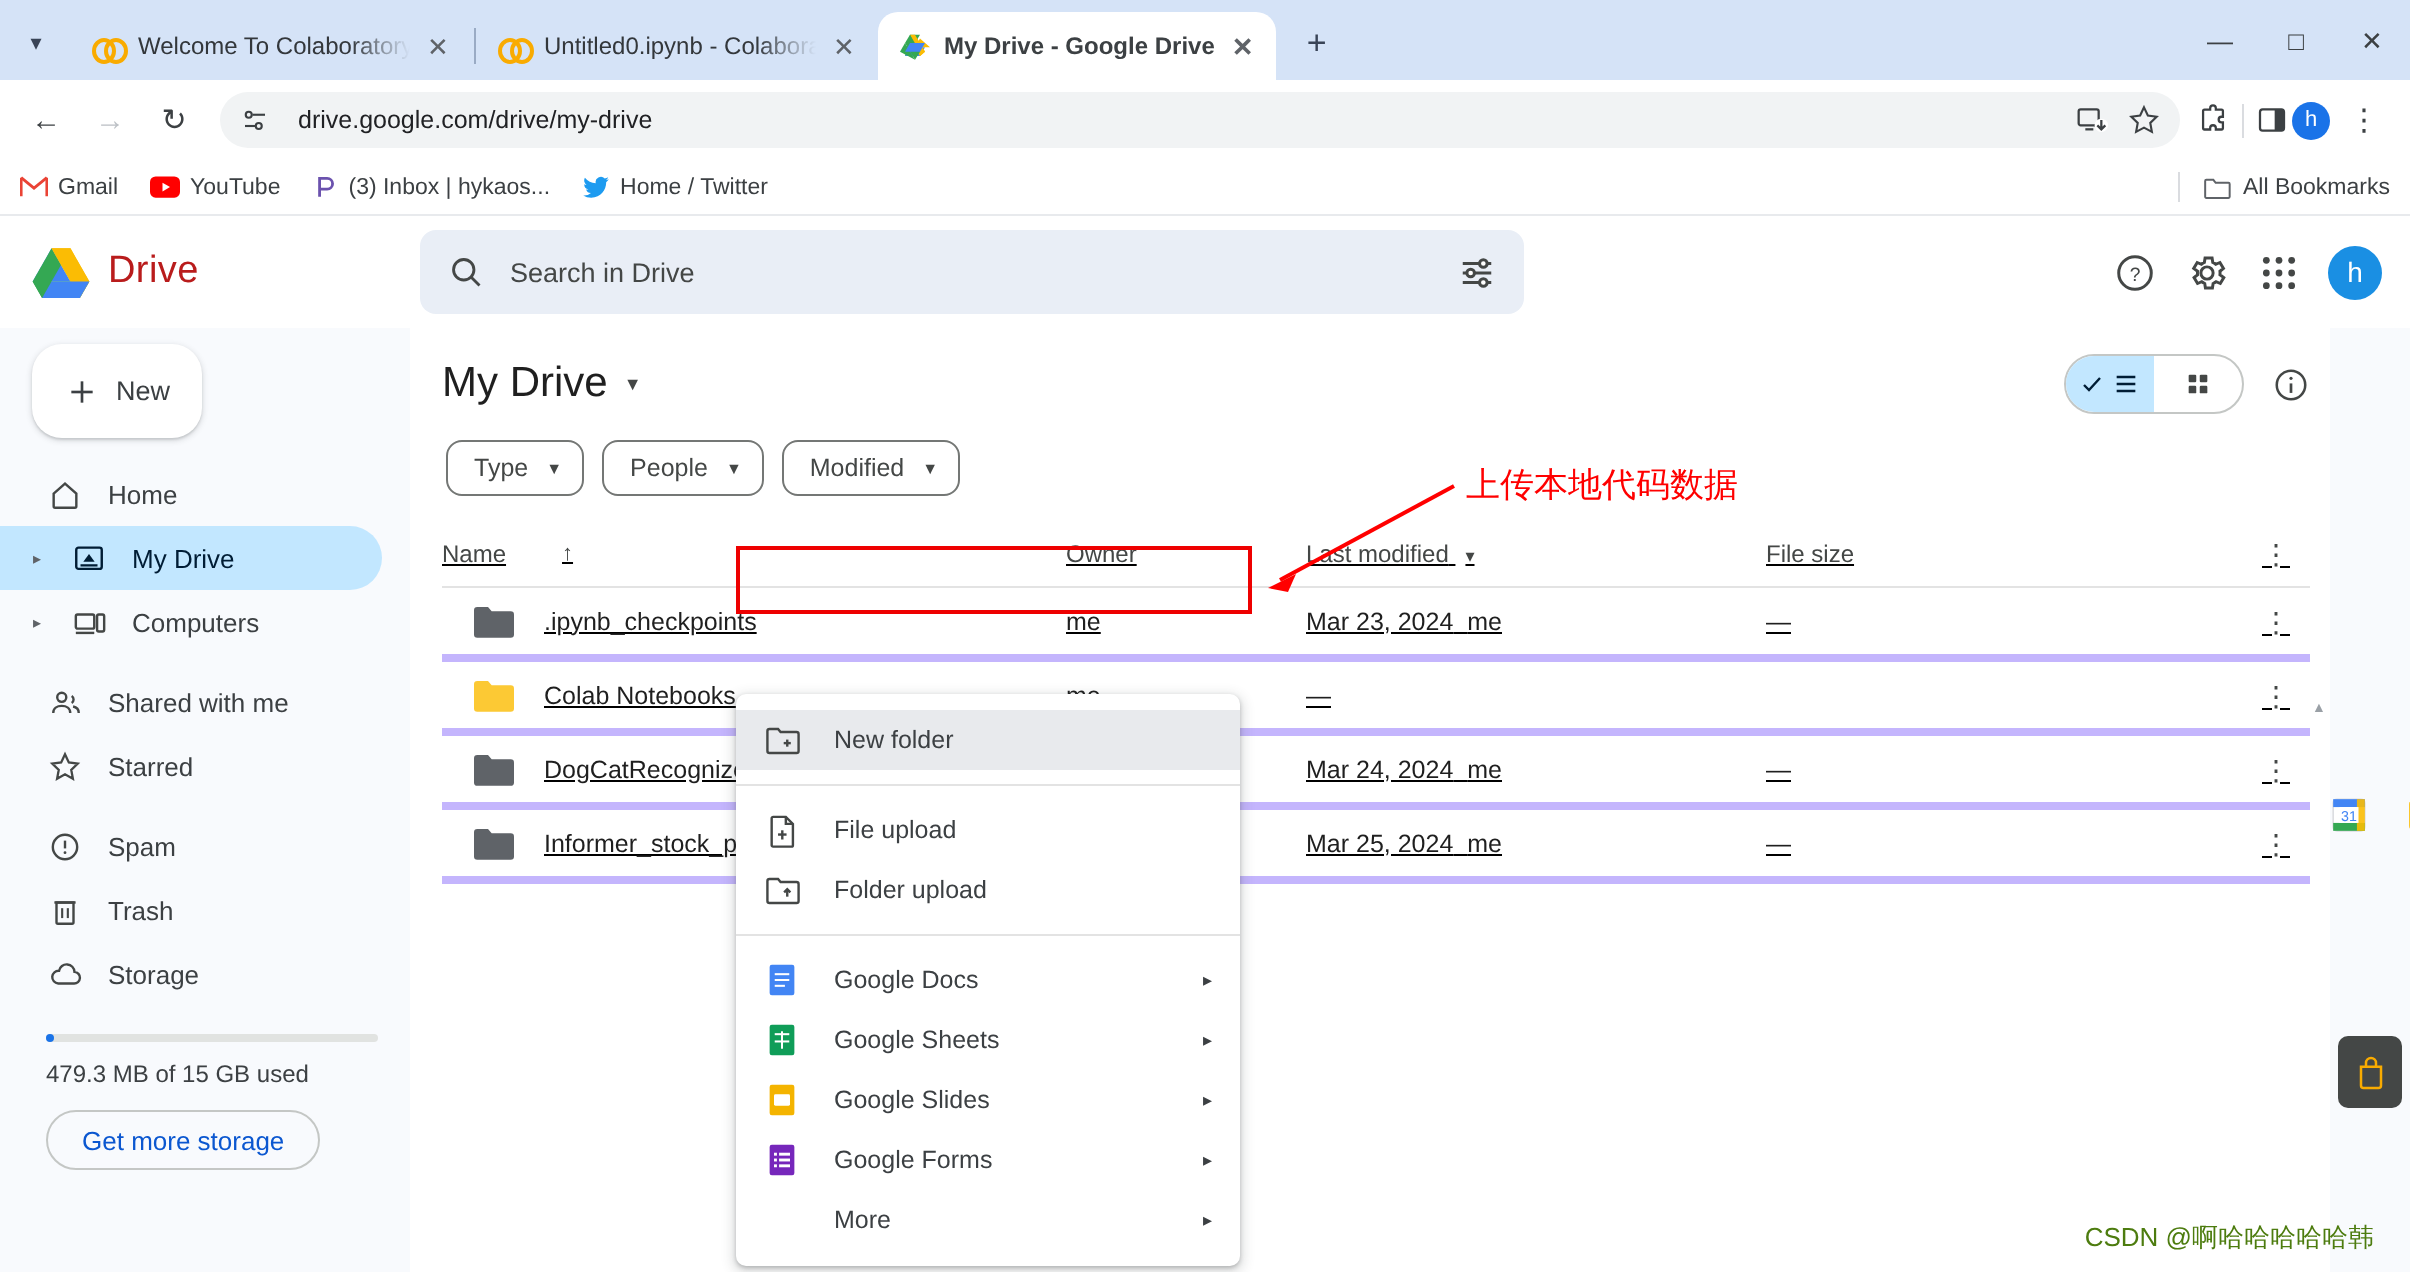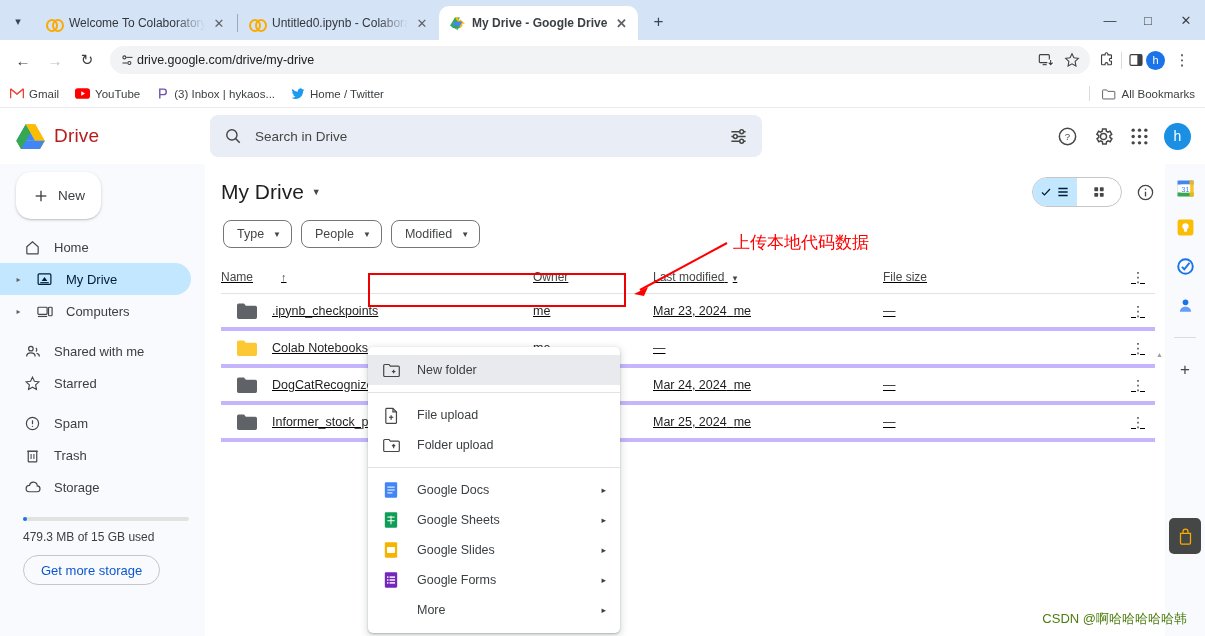--- a/index.html
+++ b/index.html
@@ -62,21 +62,21 @@
     padding: 0 8px; gap: 2px;
   }
   .nav-btn {
     width: 30px; height: 30px; display: flex; align-items: center; justify-content: center;
     border-radius: 50%; color: #3c4043; font-size: 15px;
   }
   .nav-btn.dim { color: #bdc1c6; }
   .omnibox {
     flex: 1; height: 28px; background: #f1f3f4; border-radius: 14px;
     display: flex; align-items: center; padding: 0 10px; margin: 0 6px;
-    gap: 2px; position: relative;
+    gap: 14px; position: relative;
   }
   .omni-url { font-size: 12.5px; color: #202124; }
   .omni-right { margin-left: auto; display: flex; align-items: center; gap: 10px; }
   .tb-icon { color: #3c4043; font-size: 14px; display: flex; align-items: center; }
   .tb-sep { width: 1px; height: 17px; background: #dadce0; margin: 0 4px; }
   .avatar-sm {
     width: 19px; height: 19px; border-radius: 50%; background: #1a73e8; color: #fff;
     font-size: 11px; display: flex; align-items: center; justify-content: center;
   }
 
@@ -171,21 +171,21 @@
   .c-mod { width: 230px; }
   .c-size { width: 150px; }
   .c-act { flex: 1; display: flex; justify-content: flex-end; padding-right: 10px; }
   .folder-ico { width: 20px; height: 16px; flex: 0 0 20px; }
   .kebab { font-size: 14px; color: #444746; letter-spacing: 0; line-height: 1; }
   .sort-arrow { font-size: 11px; color: #444746; margin-left: 13px; }
 
   
   .rrail {
     position: absolute; top: 56px; right: 0; width: 40px; bottom: 0;
-    background: #f8fafd; display: flex; flex-direction: column; align-items: center;
+    background: #f8fafd; display: flex; flex-direction: row; align-items: center;
     padding-top: 14px; gap: 19px;
   }
   .rr-ico { width: 20px; height: 20px; display: flex; align-items: center; justify-content: center; }
   .rr-div { width: 22px; height: 1px; background: #dadce0; margin: 3px 0; }
   .rr-plus { font-size: 17px; color: #444746; }
   .rr-bottom {
     position: absolute; bottom: 82px; left: 4px; width: 32px; height: 36px;
     background: #444746; border-radius: 5px; display: flex; align-items: center; justify-content: center;
   }
 

